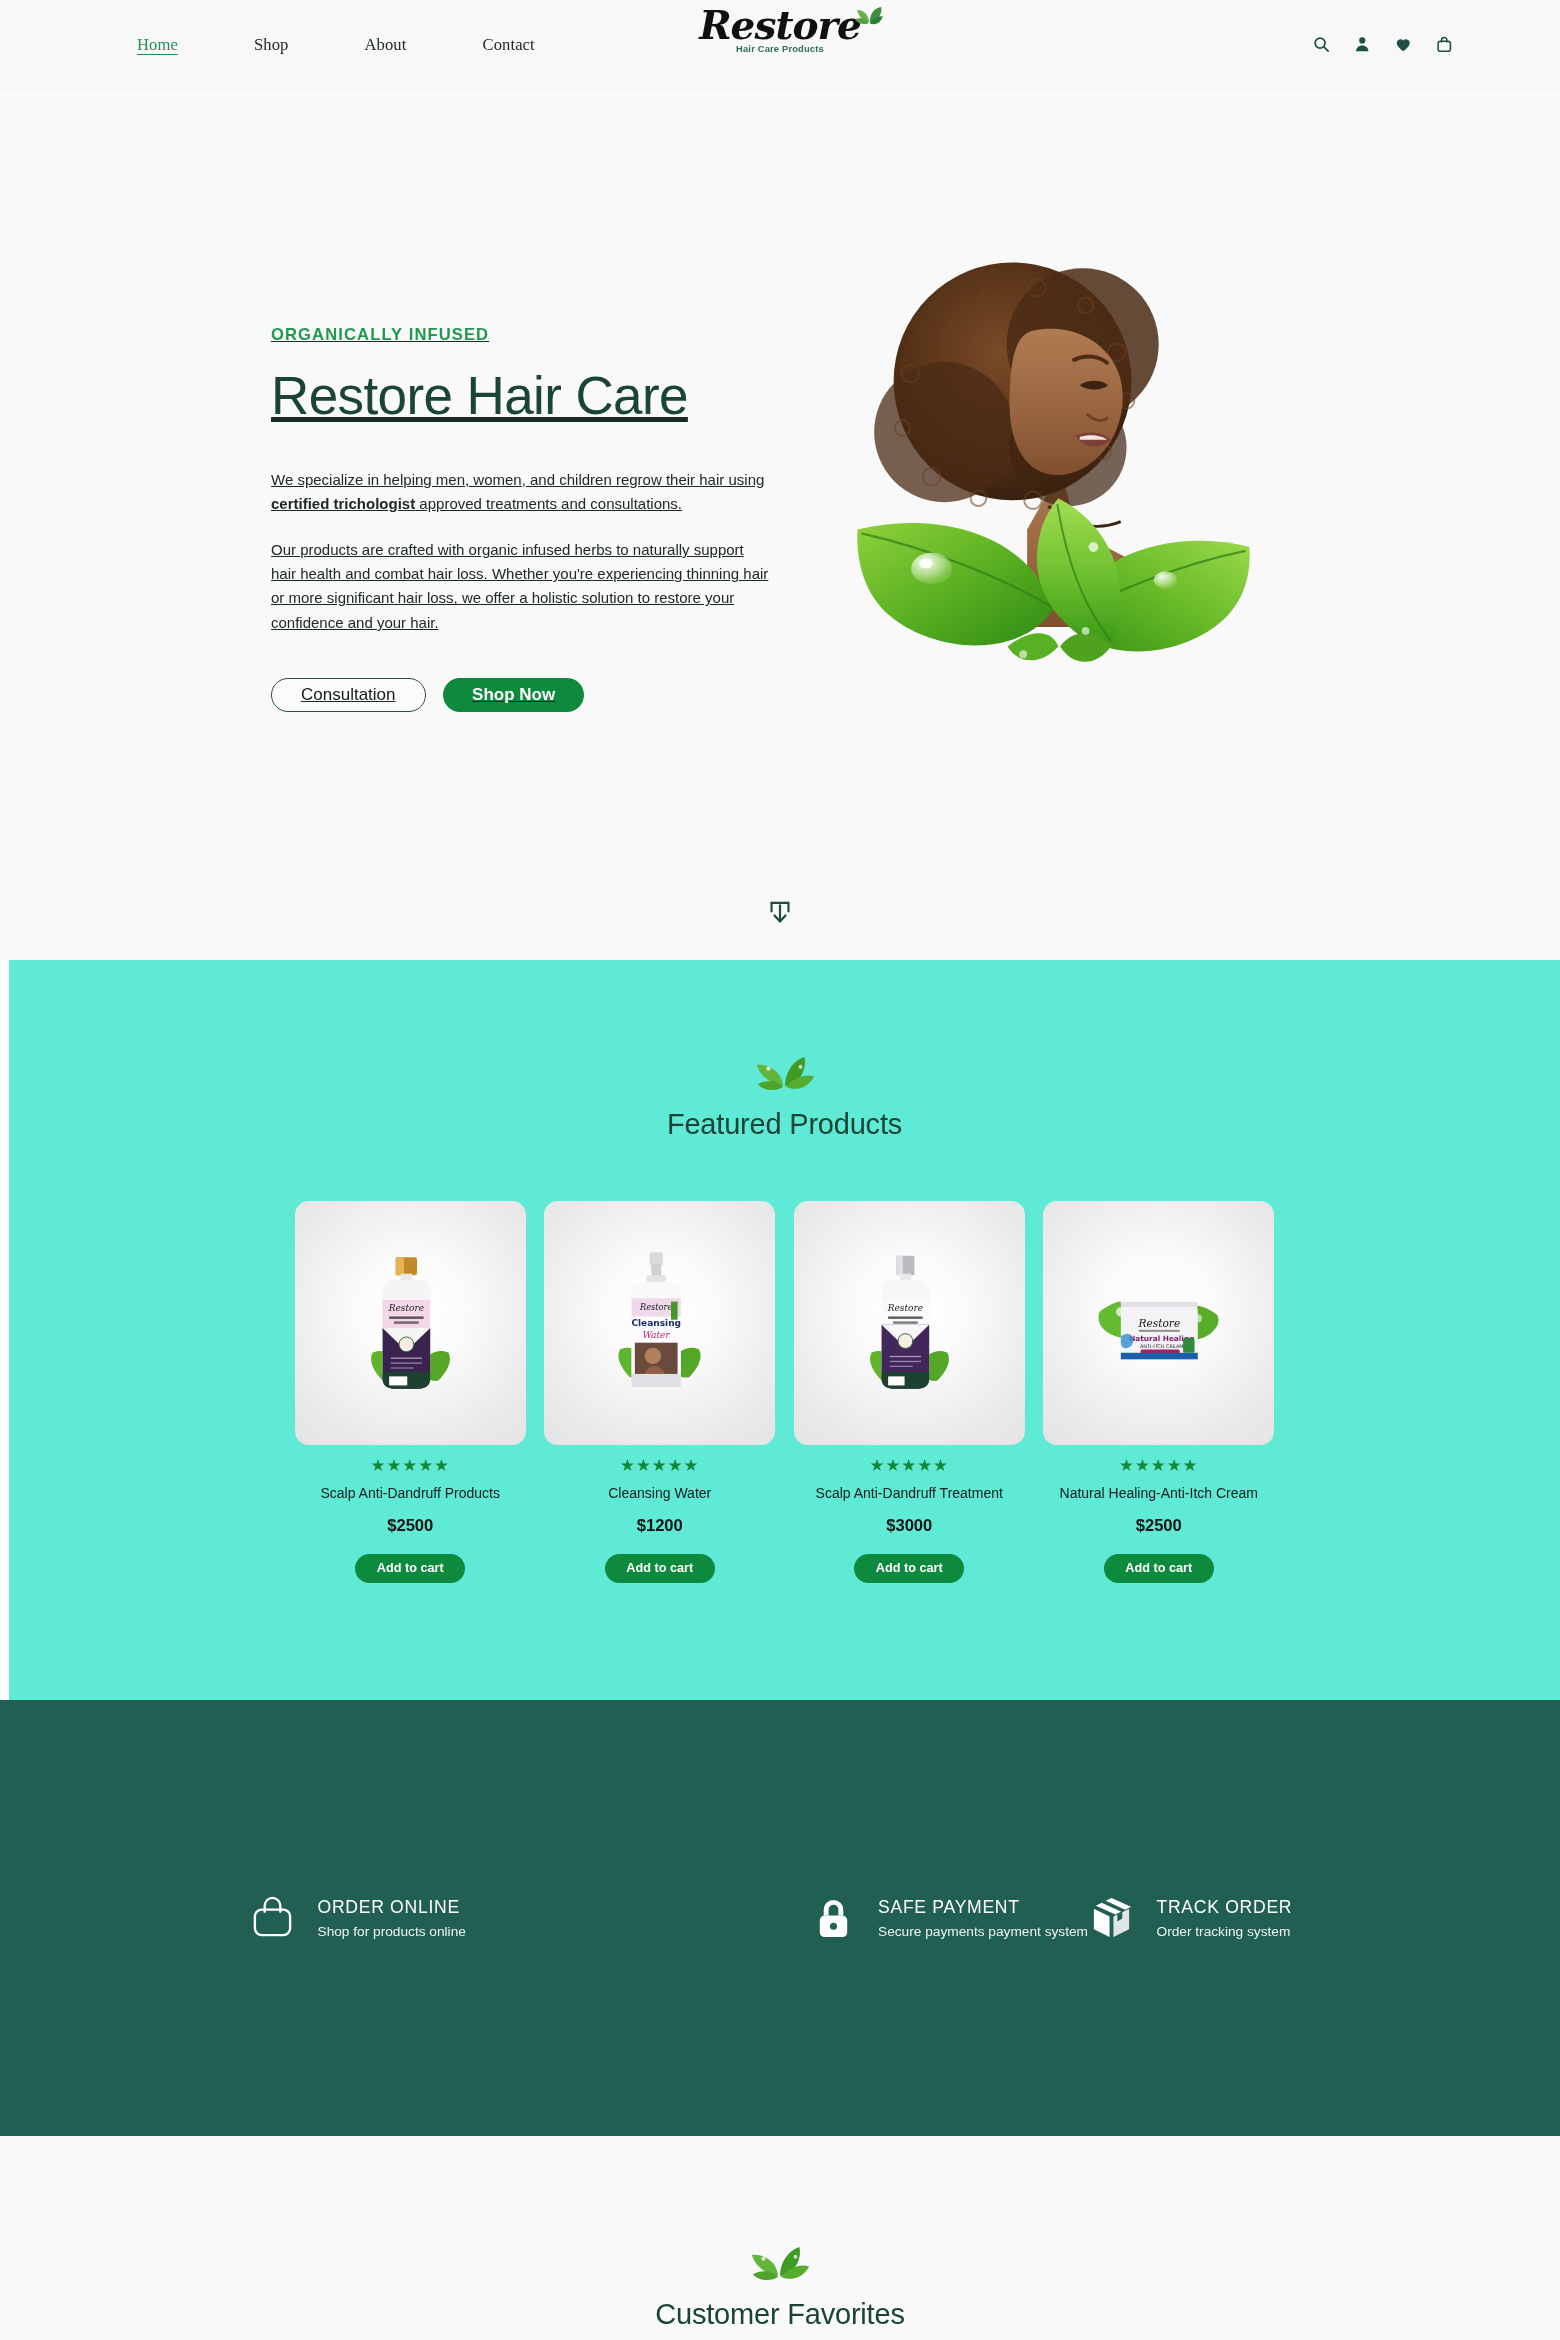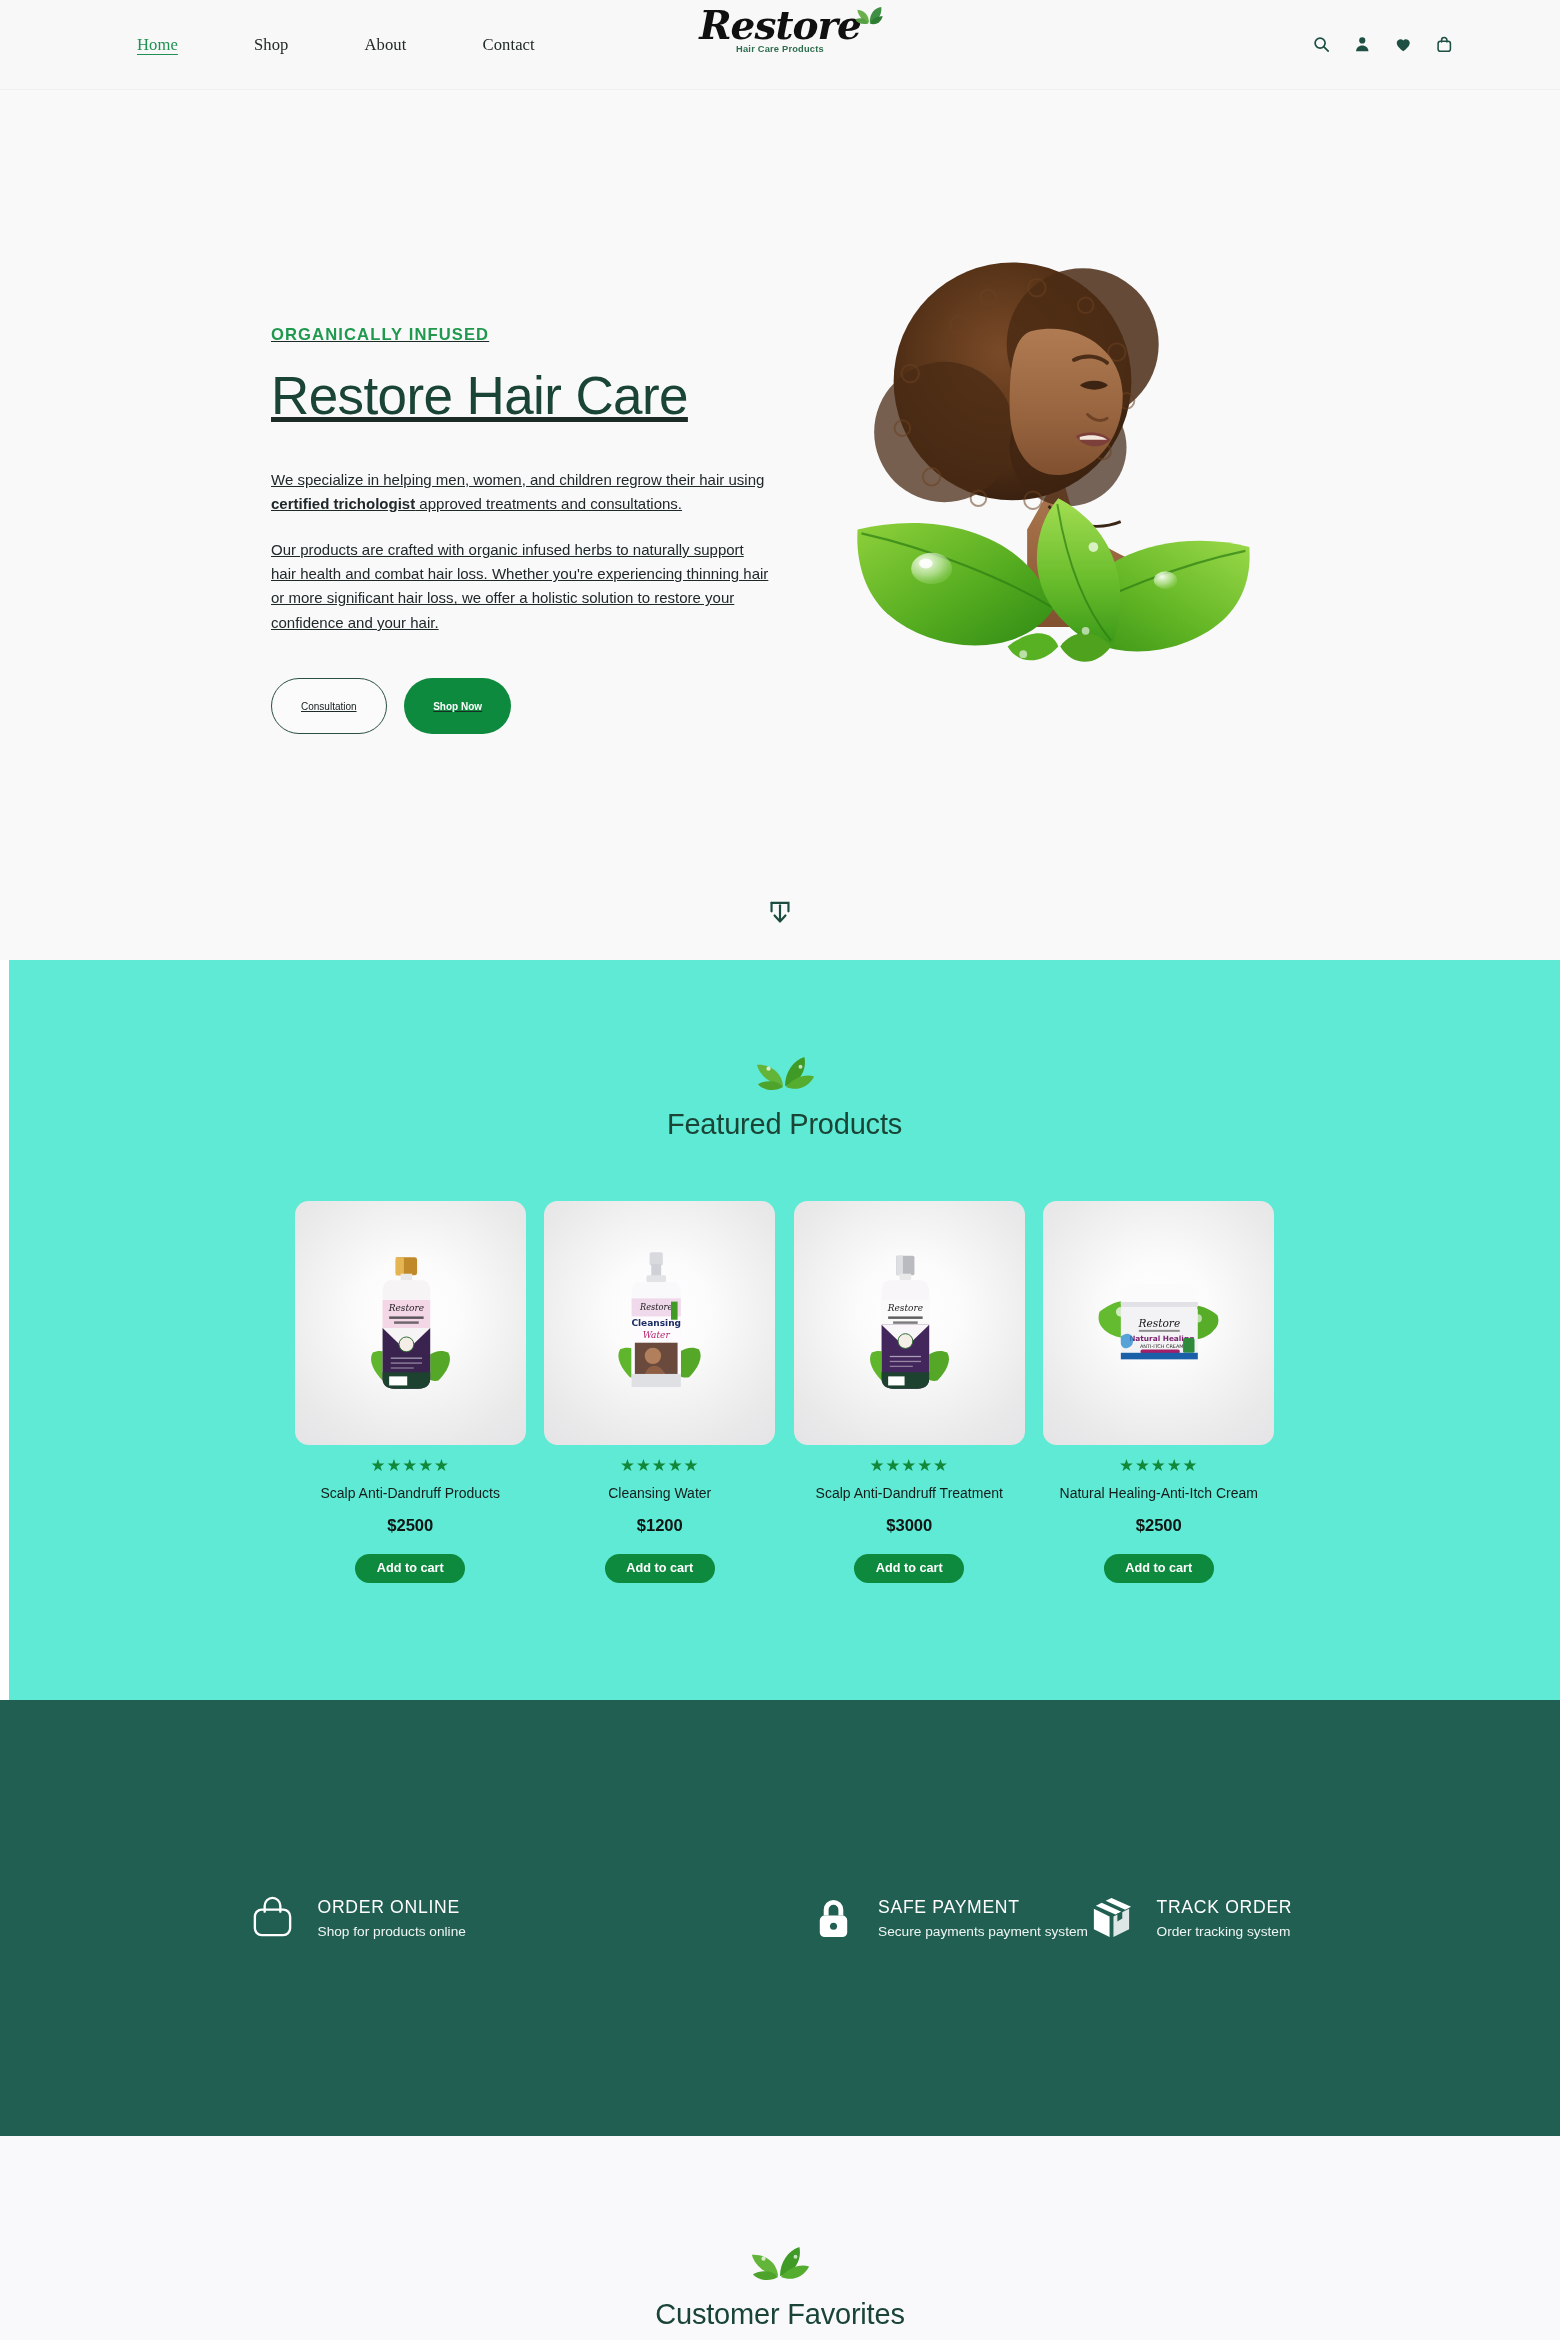--- a/index.html
+++ b/index.html
@@ -112,23 +112,23 @@
     font-size: 15px;
     line-height: 1.62;
     color: #20282a;
     margin-bottom: 21.5px;
     max-width: 499px;
   }
   .hero-p b { font-weight: 700; }
   .hero-actions { display: flex; gap: 17.6px; margin-top: 43px; }
   .btn {
     border-radius: 39px;
-    font-size: 10px;
+    font-size: 17px;
     padding: 0 29px;
-    height: 56px;
+    height: 34px;
     display: inline-flex;
     align-items: center;
     justify-content: center;
     cursor: pointer;
     white-space: nowrap;
   }
   .btn-outline {
     background: #fbfbfc;
     border: 1.3px solid #2a4f43;
     color: #141c1a;

